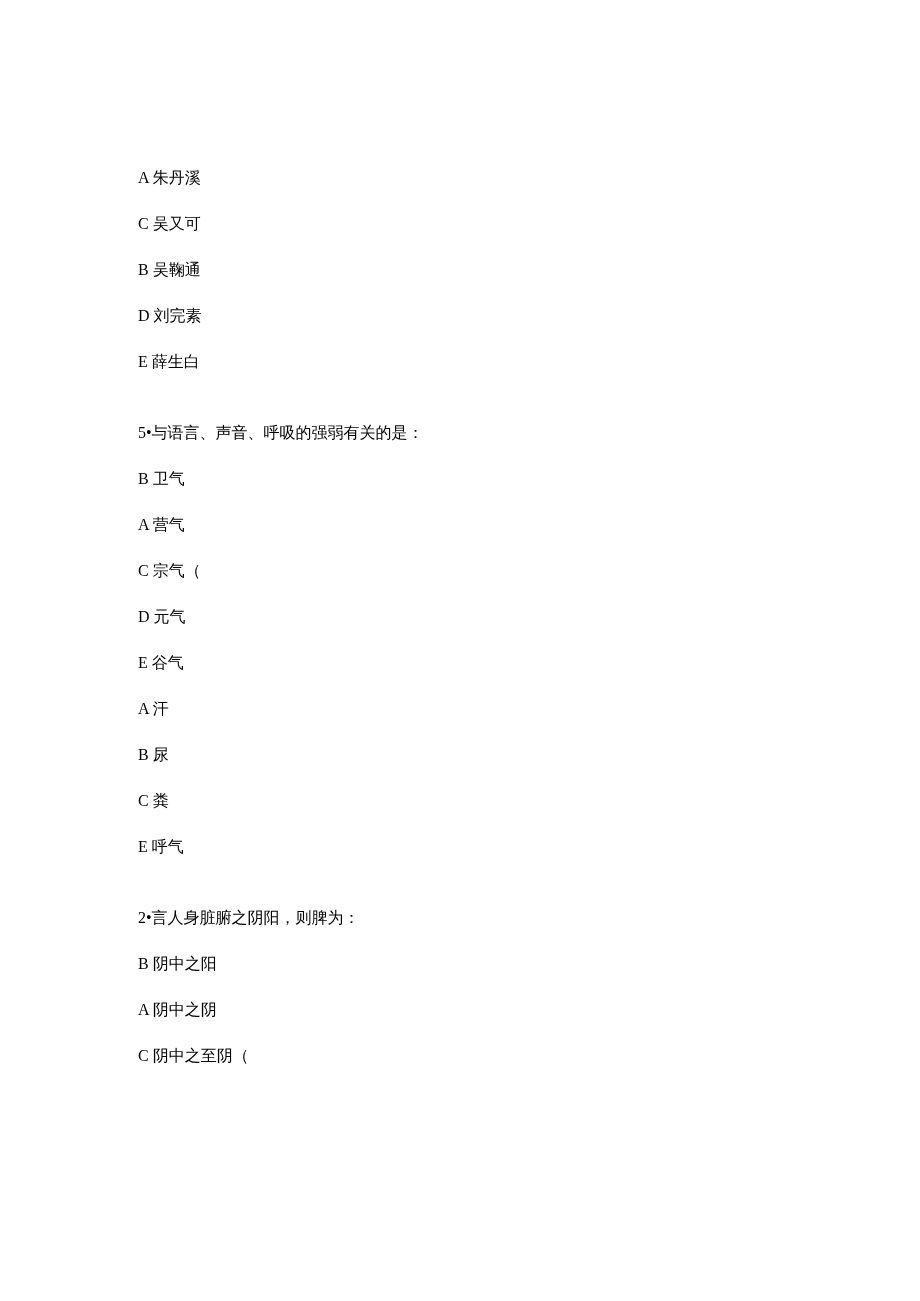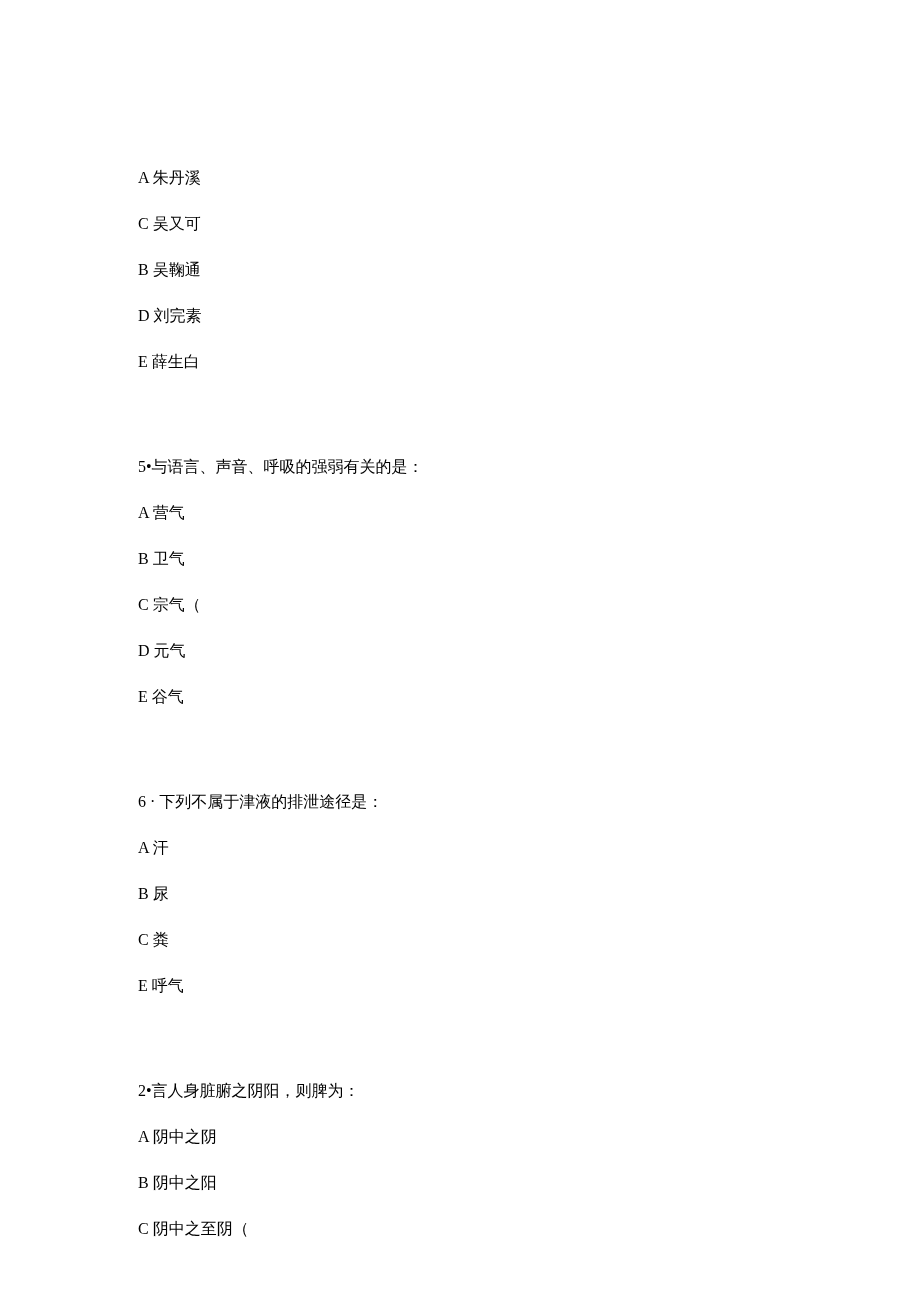--- a/index.html
+++ b/index.html
@@ -15,45 +15,44 @@
     width: 920px;
     min-height: 1301px;
     box-sizing: border-box;
     padding: 166px 72px 0 138px;
   }
   .option {
     margin-bottom: 22px;
     white-space: pre-wrap;
   }
   .question {
-    margin-top: 81px;
+    margin-top: 47px;
     margin-bottom: 22px;
     white-space: pre-wrap;
   }
 </style>
 </head>
 <body>
 
 <div class="page">
   <div class="option">A 朱丹溪</div>
   <div class="option">C 吴又可</div>
   <div class="option">B 吴鞠通</div>
   <div class="option">D 刘完素</div>
   <div class="option">E 薛生白</div>
 
   <div class="question">5•与语言、声音、呼吸的强弱有关的是：</div>
+  <div class="option">B 卫气</div>
   <div class="option">A 营气</div>
-  <div class="option">B 卫气</div>
   <div class="option">C 宗气（</div>
   <div class="option">D 元气</div>
   <div class="option">E 谷气</div>
 
-  <div class="question">6 · 下列不属于津液的排泄途径是：</div>
   <div class="option">A 汗</div>
   <div class="option">B 尿</div>
   <div class="option">C 粪</div>
   <div class="option">E 呼气</div>
 
   <div class="question">2•言人身脏腑之阴阳，则脾为：</div>
+  <div class="option">B 阴中之阳</div>
   <div class="option">A 阴中之阴</div>
-  <div class="option">B 阴中之阳</div>
   <div class="option">C 阴中之至阴（</div>
 </div>
 
 </body></html>

